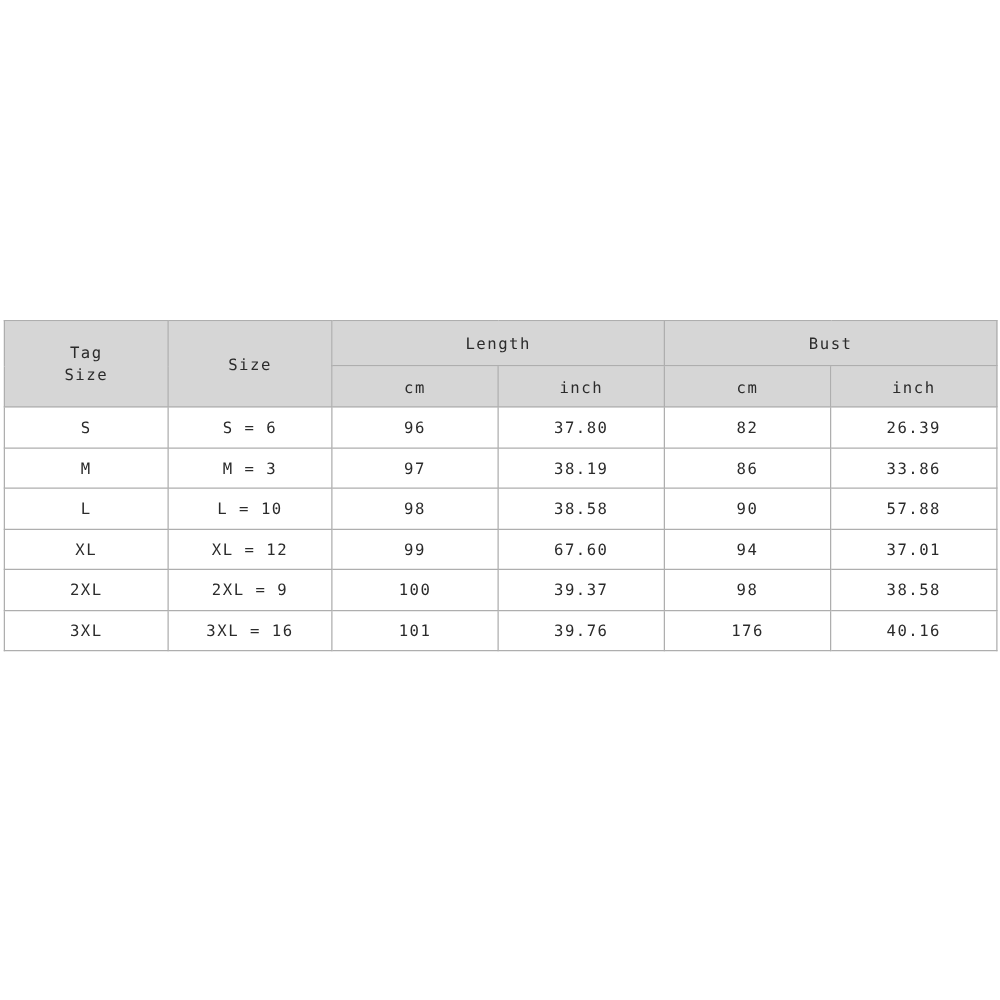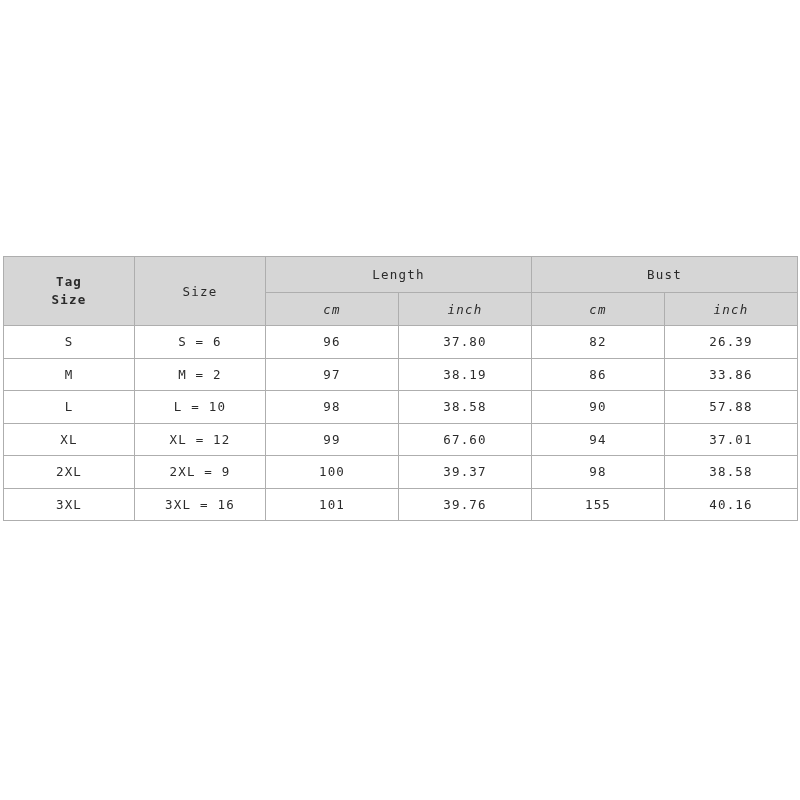--- a/index.html
+++ b/index.html
@@ -46,32 +46,30 @@
     background: #d6d6d6;
   }
   .hdr-tall {
     height: 67px;
   }
   .hdr-top {
     height: 35px;
   }
   .hdr-sub {
     height: 32px;
-    font-style: italic;
   }
   td.body-cell {
     height: 31.5px;
     background: #ffffff;
   }
   .two-line {
     line-height: 1.45;
   }
   .two-line span {
     display: block;
-    font-weight: bold;
   }
   col.c-tag { width: 131px; }
   col.c-size { width: 131px; }
   col.c-len-cm { width: 133px; }
   col.c-len-in { width: 133px; }
   col.c-bust-cm { width: 133px; }
   col.c-bust-in { width: 133px; }
 </style>
 </head>
 <body>
@@ -108,21 +106,21 @@
         <tr>
           <td class="body-cell">S</td>
           <td class="body-cell">S = 6</td>
           <td class="body-cell">96</td>
           <td class="body-cell">37.80</td>
           <td class="body-cell">82</td>
           <td class="body-cell">26.39</td>
         </tr>
         <tr>
           <td class="body-cell">M</td>
-          <td class="body-cell">M = 2</td>
+          <td class="body-cell">M = 3</td>
           <td class="body-cell">97</td>
           <td class="body-cell">38.19</td>
           <td class="body-cell">86</td>
           <td class="body-cell">33.86</td>
         </tr>
         <tr>
           <td class="body-cell">L</td>
           <td class="body-cell">L = 10</td>
           <td class="body-cell">98</td>
           <td class="body-cell">38.58</td>
@@ -143,19 +141,19 @@
           <td class="body-cell">100</td>
           <td class="body-cell">39.37</td>
           <td class="body-cell">98</td>
           <td class="body-cell">38.58</td>
         </tr>
         <tr>
           <td class="body-cell">3XL</td>
           <td class="body-cell">3XL = 16</td>
           <td class="body-cell">101</td>
           <td class="body-cell">39.76</td>
-          <td class="body-cell">155</td>
+          <td class="body-cell">176</td>
           <td class="body-cell">40.16</td>
         </tr>
       </tbody>
     </table>
   </div>
 </div>
 
 </body></html>

